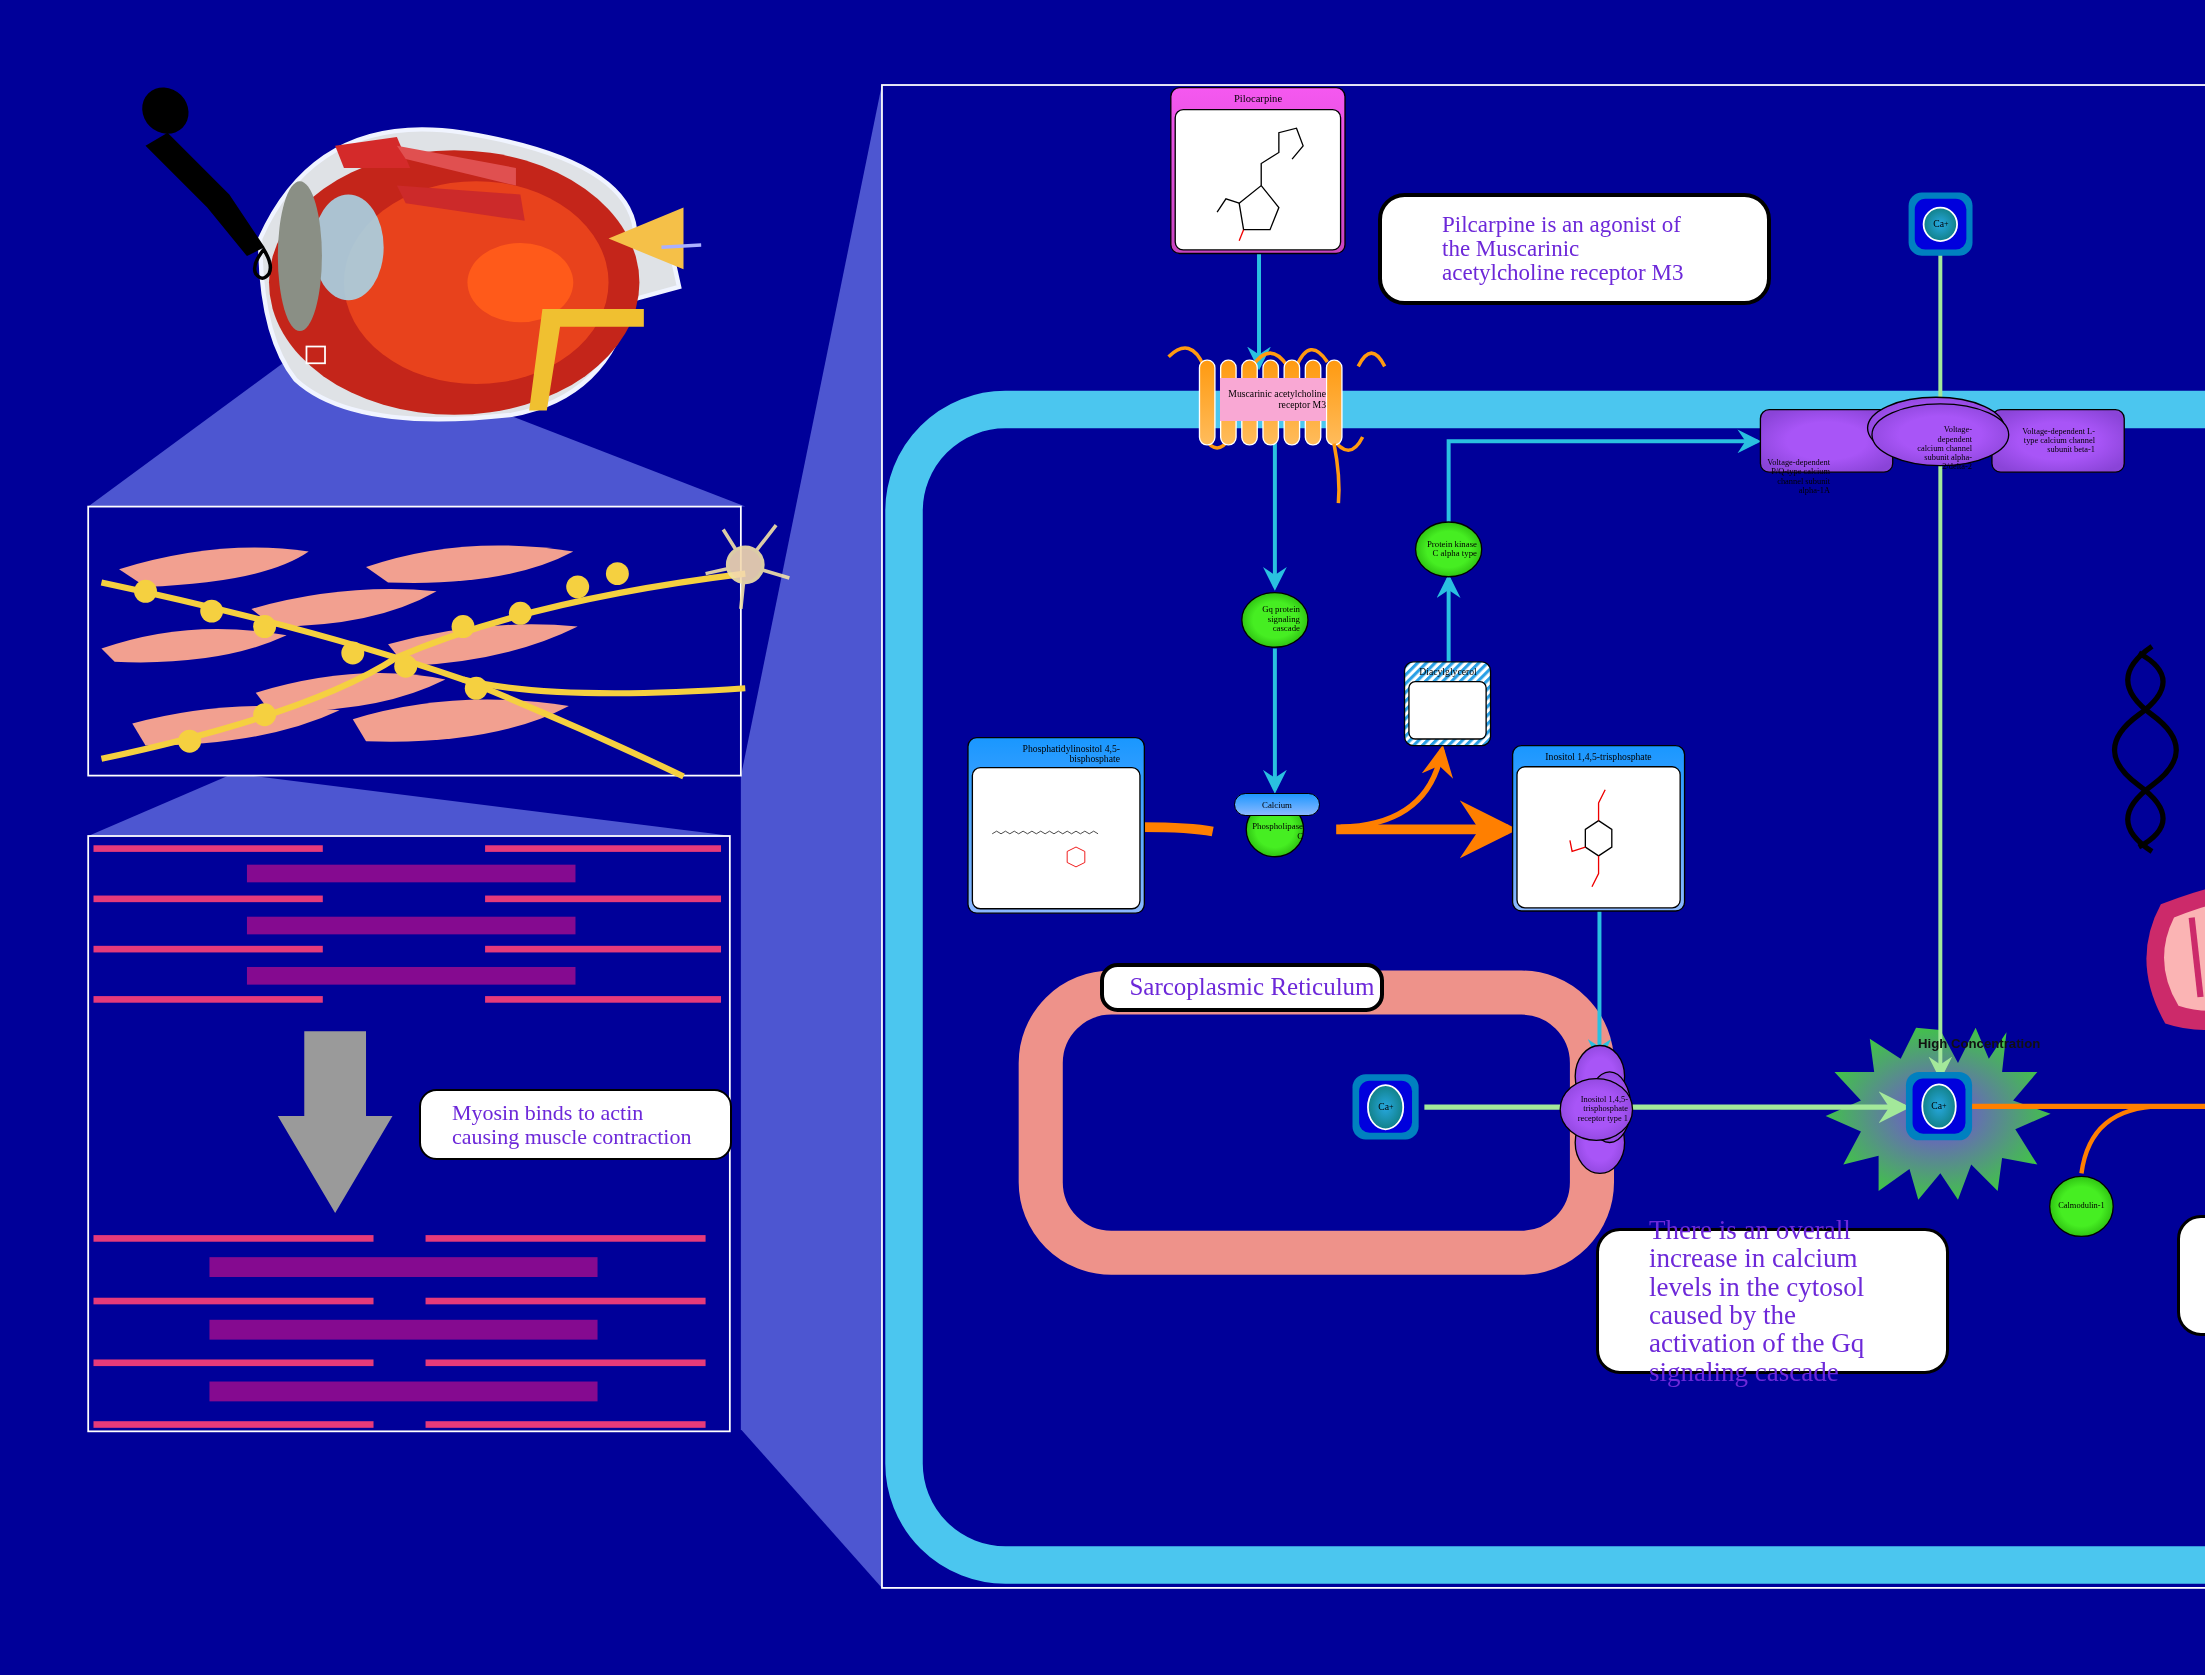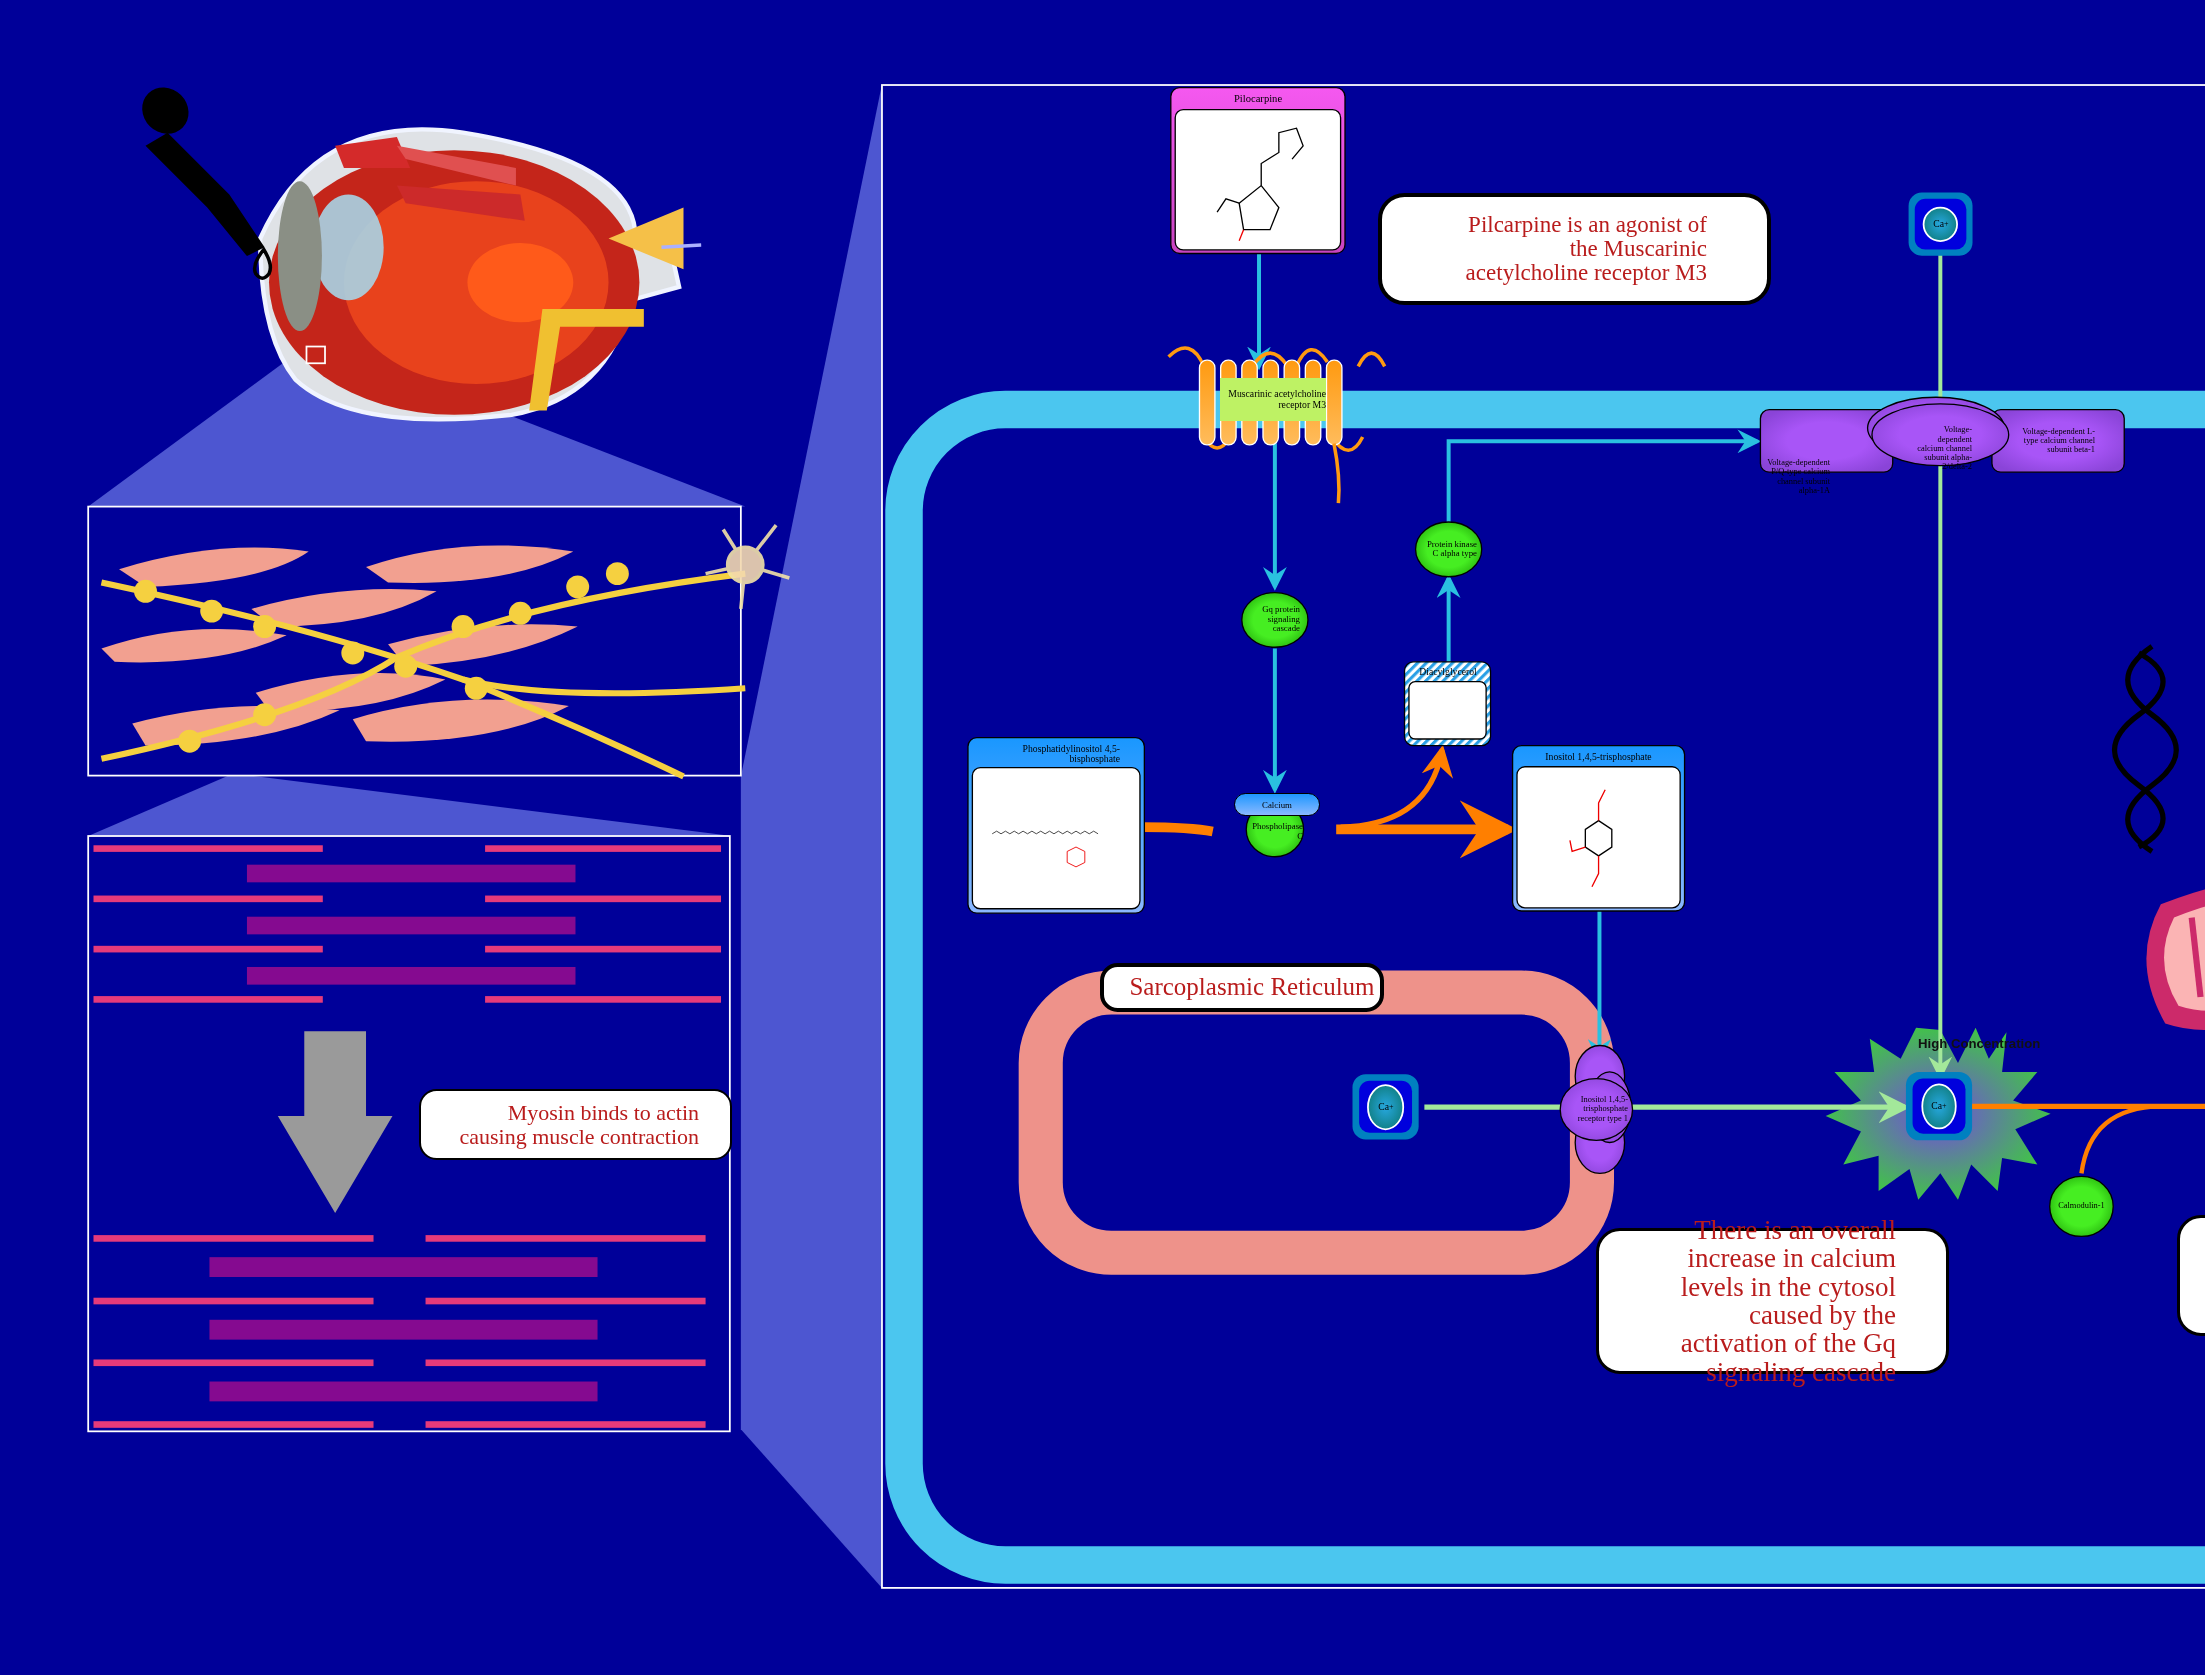--- a/index.html
+++ b/index.html
@@ -1,19 +1,19 @@
 <!DOCTYPE html>
 <html style="font-size:7px"><head>
 <meta charset="utf-8">
 <style>
   html,body{margin:0;padding:0;background:#000099;}
   body{width:3131px;height:1676px;position:relative;overflow:hidden;font-family:"Liberation Serif",serif;}
   svg{position:absolute;left:0;top:0;}
   .abs{position:absolute;box-sizing:border-box;}
-  .note{background:#fff;border:5.3px solid #000;border-radius:31px;display:flex;align-items:center;justify-content:center;text-align:right;color:#b91c1c;line-height:1.05;}
+  .note{background:#fff;border:5.3px solid #000;border-radius:31px;display:flex;align-items:center;justify-content:center;text-align:left;color:#6d28d9;line-height:1.05;}
   .lbl{position:absolute;display:flex;align-items:center;justify-content:center;text-align:right;color:#000;line-height:1.1;font-family:"Liberation Serif",serif;}
   .conc{font-family:"Liberation Sans",sans-serif;font-weight:bold;font-size:13.2px;color:#111;position:absolute;padding-left:32px;}
   .cofactor{position:absolute;border:1.8px solid #000;border-radius:13.2px;background:linear-gradient(#1e97ff,#8ab9ff);display:flex;align-items:center;justify-content:center;font-size:10.6px;}
 </style>
 </head>
 <body>
 
 <svg width="3131" height="1676" viewBox="0 0 7100 3799">
   <defs>
     <radialGradient id="gGreen" cx="50%" cy="50%" r="55%">
@@ -325,21 +325,21 @@
 
 <div class="abs note" style="left:419px;top:1089px;width:313px;height:71px;font-size:22px;border-width:2.6px;border-radius:17.6px;">
   <span style="width:247px;">Myosin binds to actin causing muscle contraction</span>
 </div>
 
 <div class="lbl" style="left:1173px;top:90px;width:170px;height:17.6px;font-size:10.6px;">Pilocarpine</div>
 <div class="lbl" style="left:1407px;top:664px;width:82px;height:17.6px;font-size:9.7px;">Diacylglycerol</div>
 <div class="lbl" style="left:992px;top:741px;width:128px;height:26.5px;font-size:9.7px;">Phosphatidylinositol 4,5-bisphosphate</div>
 <div class="lbl" style="left:1517px;top:749px;width:163px;height:17.6px;font-size:9.7px;">Inositol 1,4,5-trisphosphate</div>
 
-<div class="lbl" style="left:1220px;top:378px;width:106px;height:43px;font-size:9.7px;background:#bef264;">Muscarinic acetylcholine receptor M3</div>
+<div class="lbl" style="left:1220px;top:378px;width:106px;height:43px;font-size:9.7px;background:#f9a8d4;">Muscarinic acetylcholine receptor M3</div>
 <div class="lbl" style="left:1251px;top:602px;width:49px;height:35px;font-size:8.8px;">Gq protein signaling cascade</div>
 <div class="lbl" style="left:1420px;top:536px;width:57px;height:26.5px;font-size:8.8px;">Protein kinase C alpha type</div>
 <div class="lbl" style="left:1246px;top:823px;width:57px;height:17.6px;font-size:8.8px;">Phospholipase C</div>
 <div class="lbl" style="left:1764px;top:412px;width:66px;height:57px;font-size:8.4px;margin-top:36px;">Voltage-dependent P/Q-type calcium channel subunit alpha-1A</div>
 <div class="lbl" style="left:1910px;top:410px;width:62px;height:49px;font-size:8.4px;margin-top:14px;">Voltage-dependent calcium channel subunit alpha-2/delta-2</div>
 <div class="lbl" style="left:2020px;top:412px;width:75px;height:57px;font-size:8.4px;">Voltage-dependent L-type calcium channel subunit beta-1</div>
 <div class="lbl" style="left:1566px;top:1089px;width:62px;height:40px;font-size:8.4px;">Inositol 1,4,5-trisphosphate receptor type 1</div>
 <div class="lbl" style="left:2053px;top:1197px;width:57px;height:17.6px;font-size:8.4px;">Calmodulin-1</div>
 
 <div class="cofactor" style="left:1234px;top:793px;width:84px;height:21px;font-size:8.8px;">Calcium</div>

